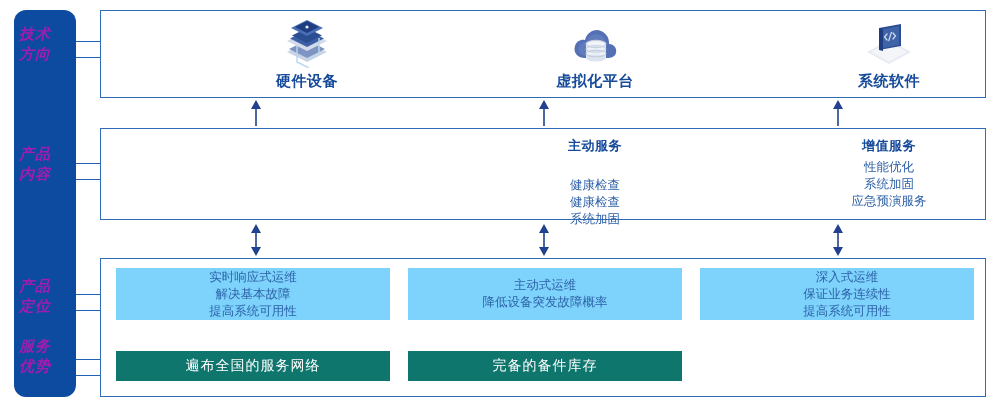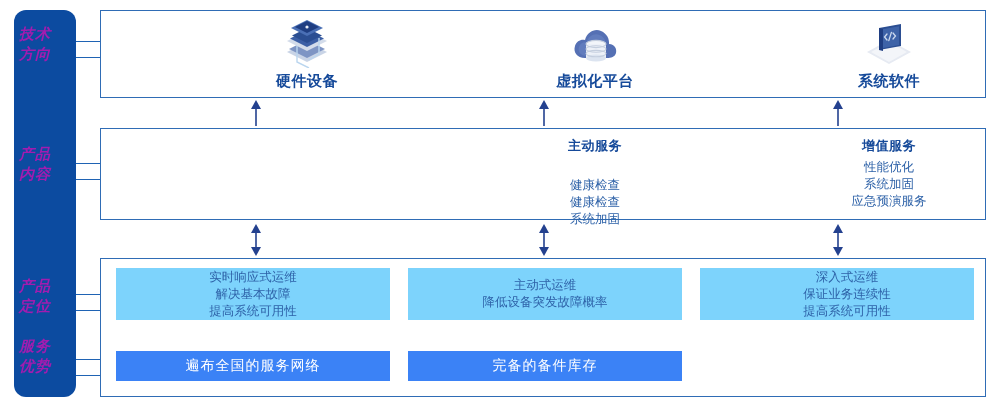--- a/index.html
+++ b/index.html
@@ -62,21 +62,21 @@
   }
 
   
   .grey-card{
     position:absolute;top:268px;height:52px;background:#7dd3fc;
     display:flex;flex-direction:column;align-items:center;justify-content:center;
     box-sizing:border-box;
   }
   .grey-line{font-size:12.5px;color:#2E62A8;line-height:17px;}
   .blue-bar{
-    position:absolute;top:351px;height:30px;background:#3b82f6;
+    position:absolute;top:351px;height:30px;background:#0f766e;
     display:flex;align-items:center;justify-content:center;
     box-sizing:border-box;
   }
   .blue-bar-text{font-size:14px;color:#ffffff;letter-spacing:1px;}
 </style>
 </head>
 <body>
 
 <div class="stage">
 

